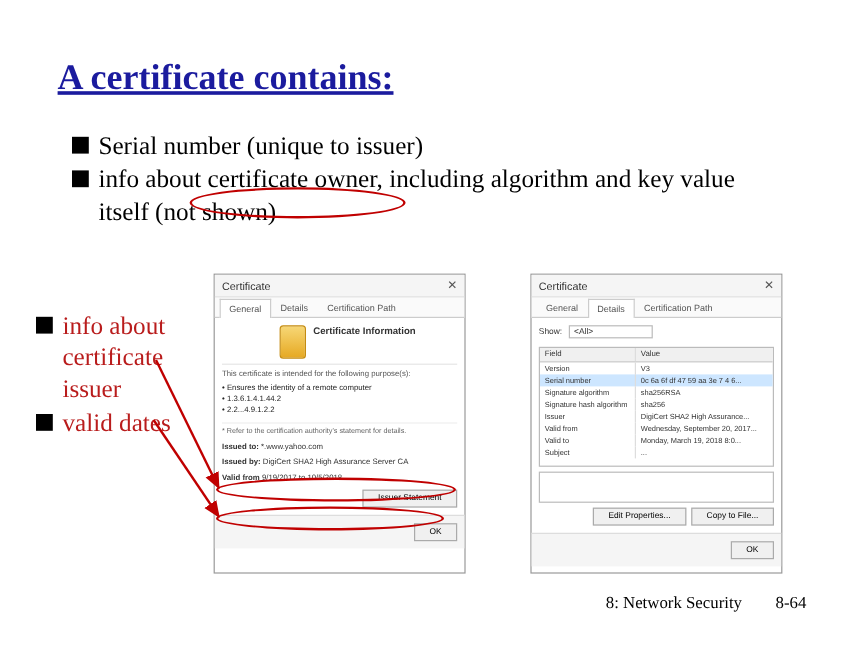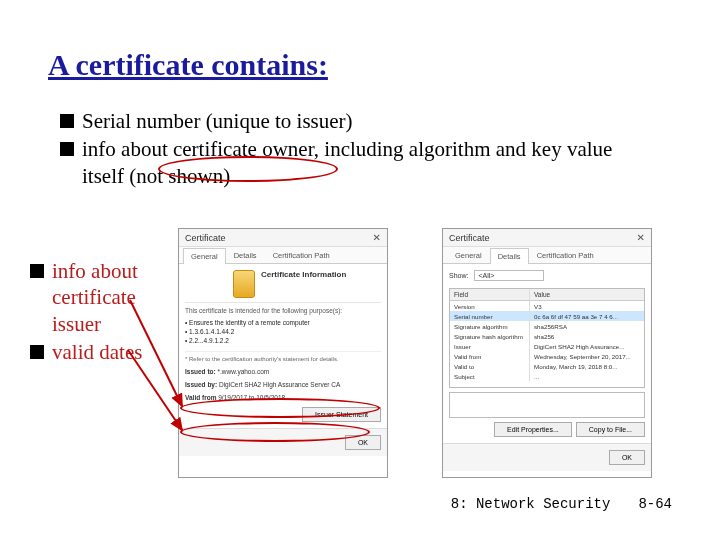--- a/index.html
+++ b/index.html
@@ -164,21 +164,21 @@
   }
   .show-label { font-size: 7px; margin-bottom: 3px; }
 
   .footer {
     position: absolute;
     right: 48px;
     bottom: 28px;
     font-size: 14px;
     display: flex;
     gap: 28px;
-    font-family: Liberation Mono, monospace;
+    font-family: Liberation Serif, serif;
   }
 
   .oval {
     position: absolute;
     border: 2px solid #c00000;
     border-radius: 50%;
     background: transparent;
     pointer-events: none;
   }
   svg.arrows { position: absolute; left:0; top:0; pointer-events:none; }

